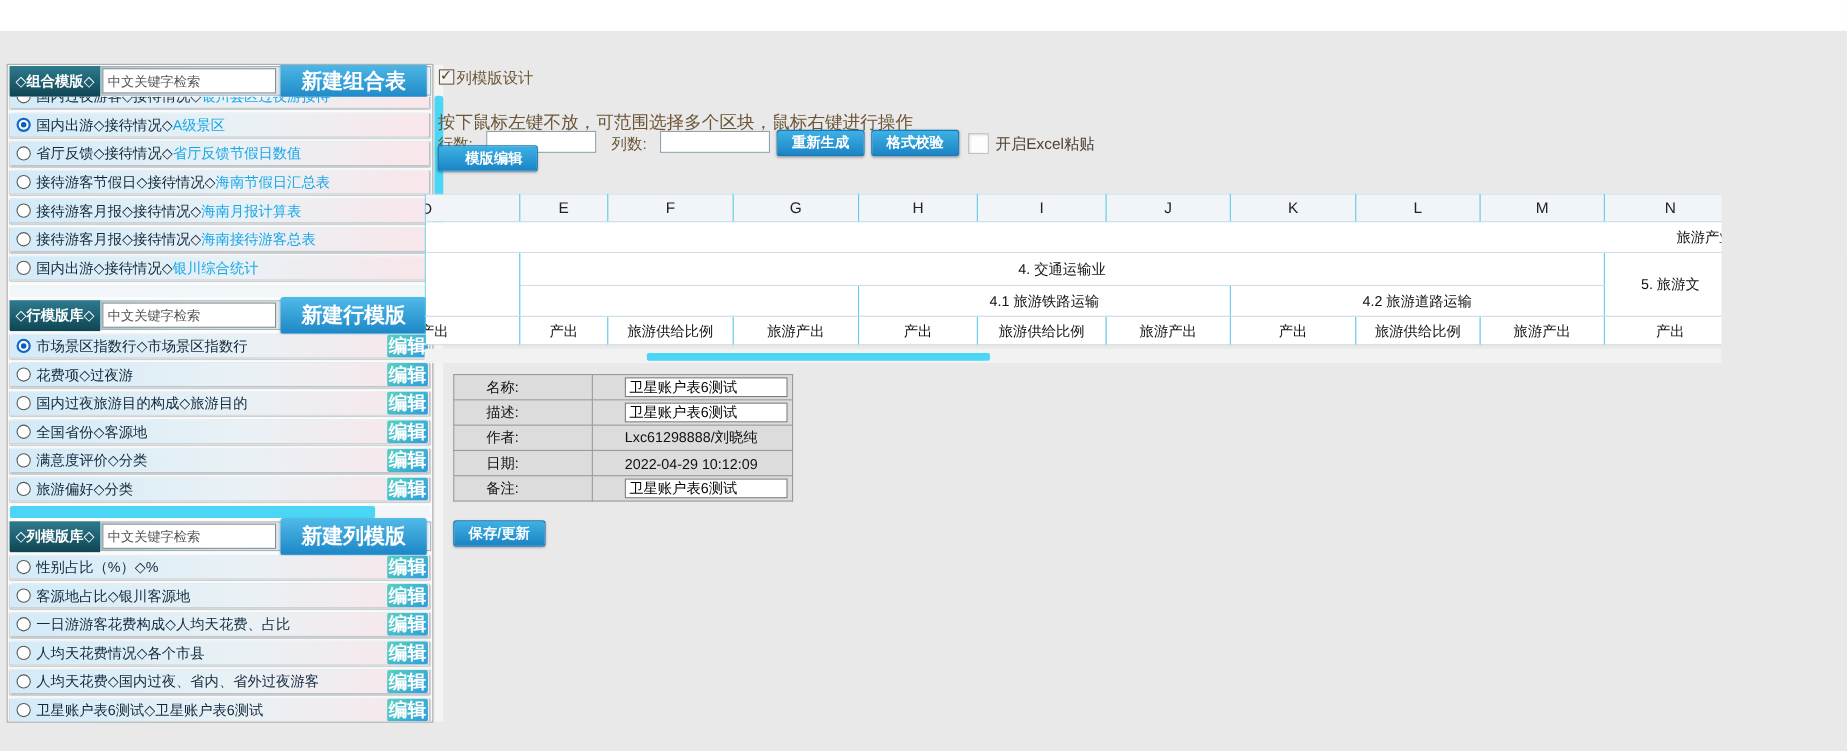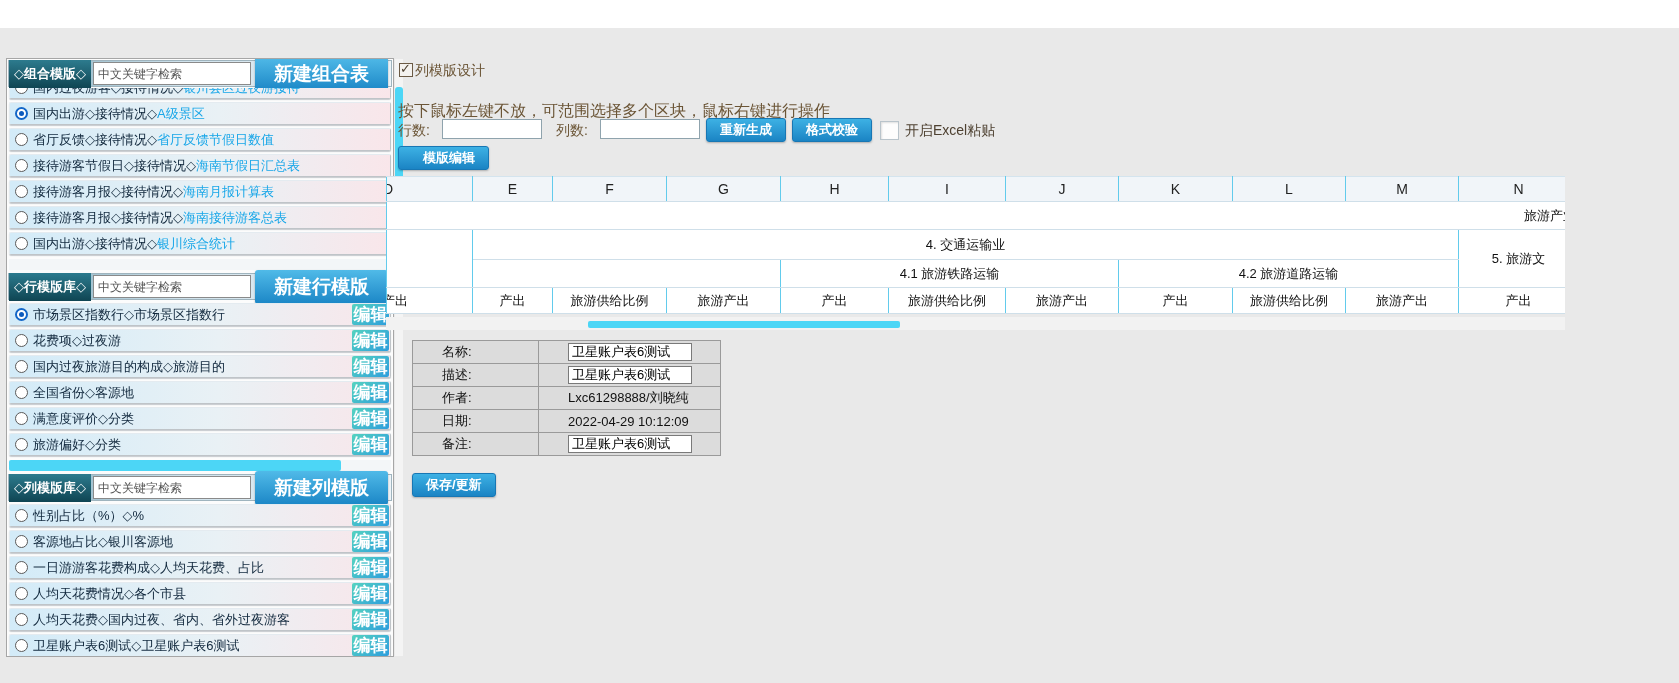--- a/index.html
+++ b/index.html
@@ -48,21 +48,21 @@
   .ctrl-row{position:absolute;left:398px;top:90px;width:720px;height:26px;}
   .ctrl-row .lbl{position:absolute;top:4px;font-size:14px;}
   .num-input{position:absolute;top:1px;width:100px;height:20px;border:1px solid #8fa3ad;background:#fff;
     box-sizing:border-box;font-size:13px;padding:0 4px;}
   .btn-blue{background:linear-gradient(180deg,#3db1e4,#1b84c4);color:#fff;font-weight:bold;font-size:13px;
     border:1px solid #1877b4;border-radius:3px;height:24px;padding:0 13px;cursor:pointer;
     box-shadow:0 1px 2px rgba(0,0,0,.25);}
   .excel-check{position:absolute;left:482px;top:3px;width:17px;height:17px;background:#fdfdfd;
     border:1px solid #b9c4cb;box-shadow:inset 1px 1px 2px rgba(0,0,0,.12);}
   .excel-lbl{position:absolute;left:507px;top:4px;font-size:14px;color:#4e4131;}
-  .tpl-edit-btn{position:absolute;left:398px;top:118px;padding-left:24px;}
+  .tpl-edit-btn{position:absolute;left:398px;top:104px;padding-left:24px;}
   
   .grid-wrap{position:absolute;left:386px;top:148px;width:1179px;height:139px;overflow:hidden;}
   table.grid{border-collapse:collapse;table-layout:fixed;width:1192px;}
   table.grid td{border:1px solid #62cbec;border-top-color:#d4e4ee;border-bottom-color:#cfdfe9;
     background:#fff;text-align:center;font-size:13px;color:#111;padding:0 2px;
     white-space:nowrap;overflow:hidden;}
   tr.letters td{background:#f1f5f9;font-size:14px;height:24px;color:#222;}
   tr.r1 td{height:27px;text-align:right;}
   tr.r2 td{height:29px;}
   tr.r3 td{height:27px;}
@@ -71,21 +71,21 @@
   tr.r4 td:first-of-type{text-align:left;text-indent:-7px;}
   td.sec5{text-align:left;padding-left:44px;}
   .grid-hscroll{position:absolute;left:386px;top:289px;width:1179px;height:13px;background:#f2f2f2;}
   .grid-hscroll .thumb{position:absolute;left:202px;top:4px;width:312px;height:7px;background:#4cd6f6;border-radius:2px;}
   
   .form-wrap{position:absolute;left:412px;top:312px;}
   table.meta{border-collapse:collapse;}
   table.meta td{border:1px solid #9a9a9a;font-size:13px;color:#111;height:20px;padding-left:29px;}
   td.f-lbl{width:90px;background:#dcdcdc;padding:1px 6px;}
   td.f-val{width:148px;background:#dcdcdc;padding:1px 4px;}
-  .f-input{width:124px;height:18px;border:1px solid #7a7a7a;background:#fff;font-size:13px;
+  .f-input{width:148px;height:18px;border:1px solid #7a7a7a;background:#fff;font-size:13px;
     padding:0 3px;box-sizing:border-box;font-family:inherit;}
   .save-btn{position:absolute;left:412px;top:445px;}
   
   .task-frag{position:absolute;left:0;top:658px;width:26px;height:25px;
     background:linear-gradient(#5a5d5f,#3d4042);border-top:1px solid #2e3133;}
   .artifact{position:absolute;height:3px;opacity:.45;
     background:repeating-linear-gradient(90deg,#8e979c 0 2px,transparent 2px 6px);}
 </style>
 </head>
 <body>

